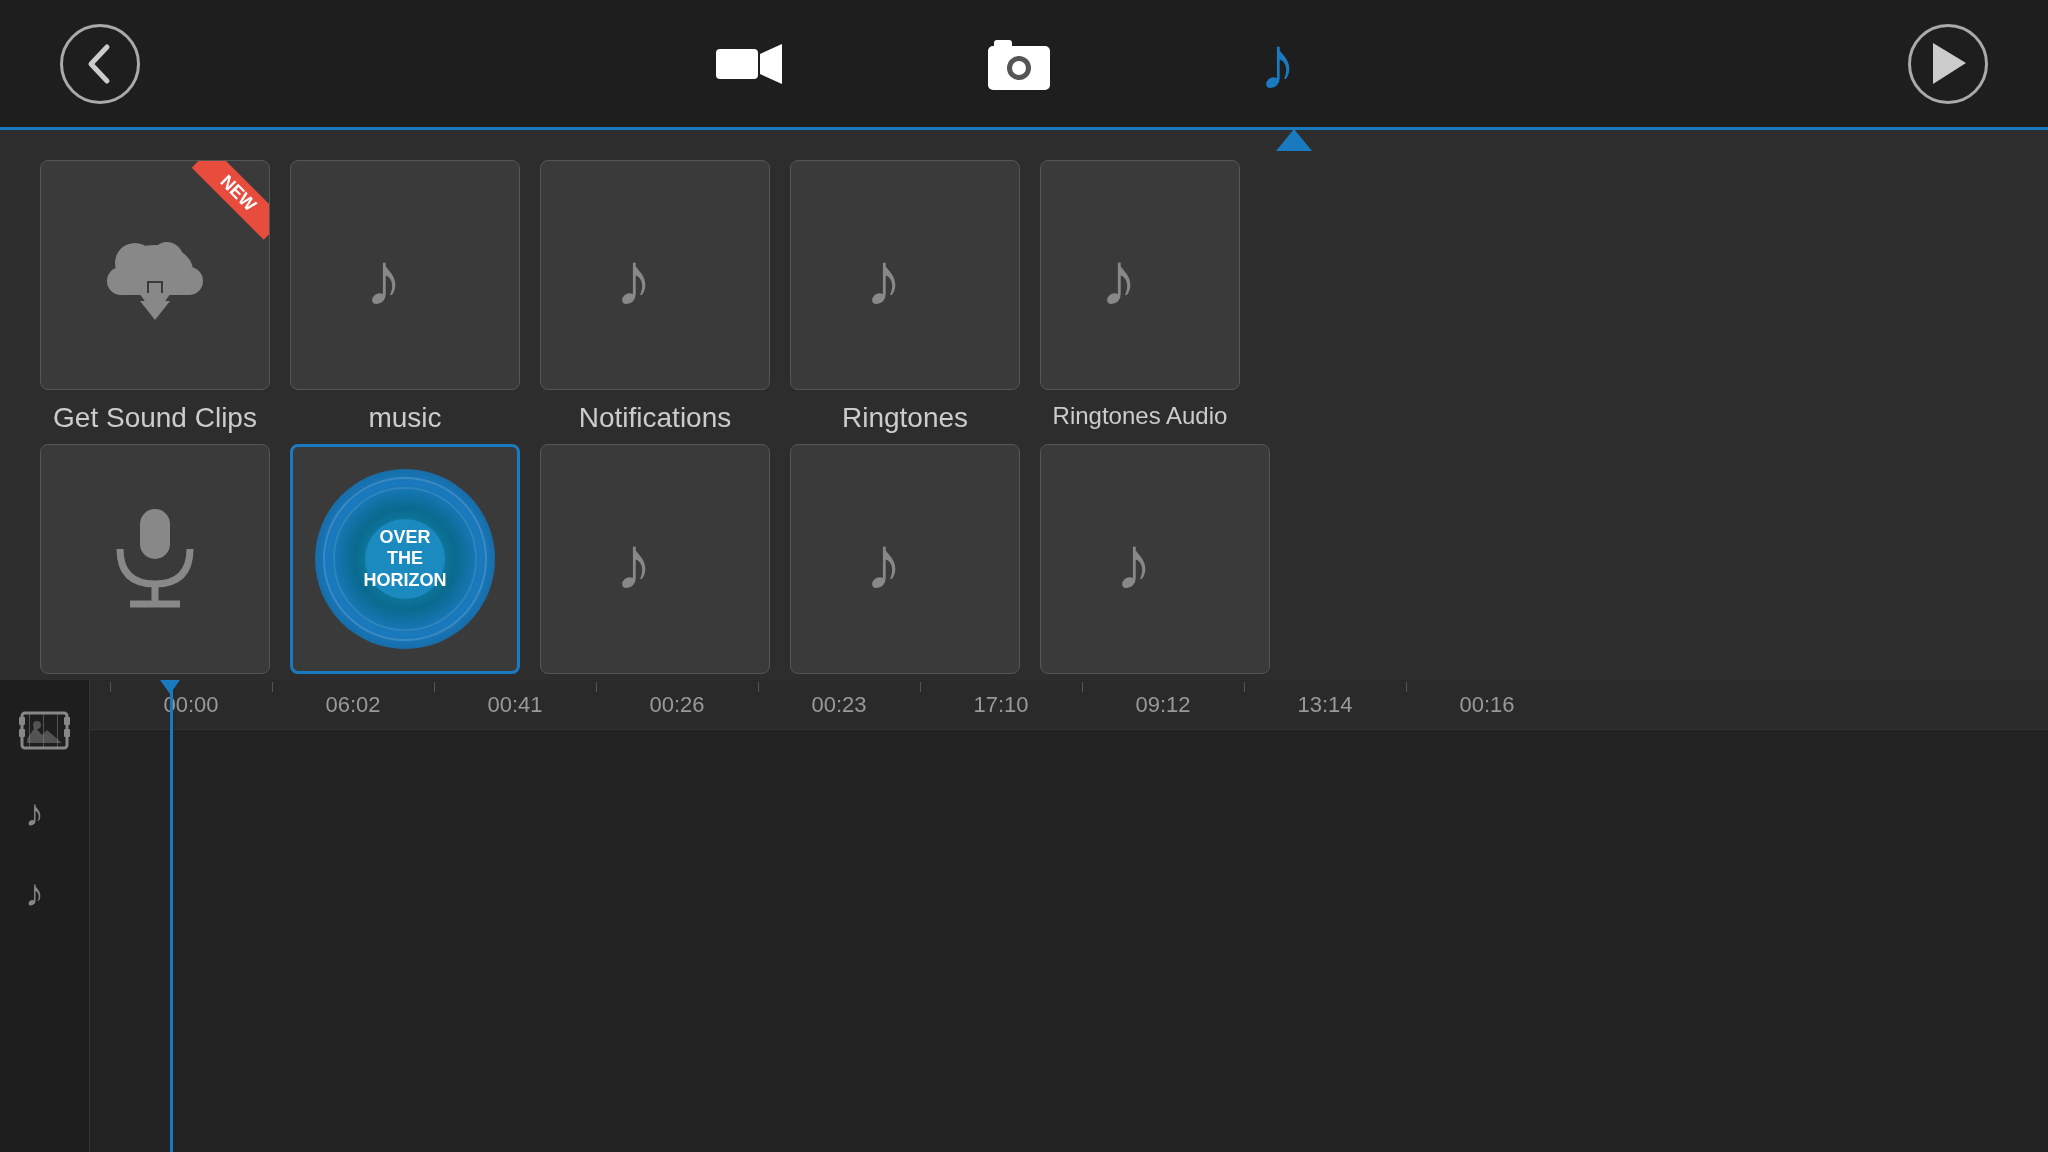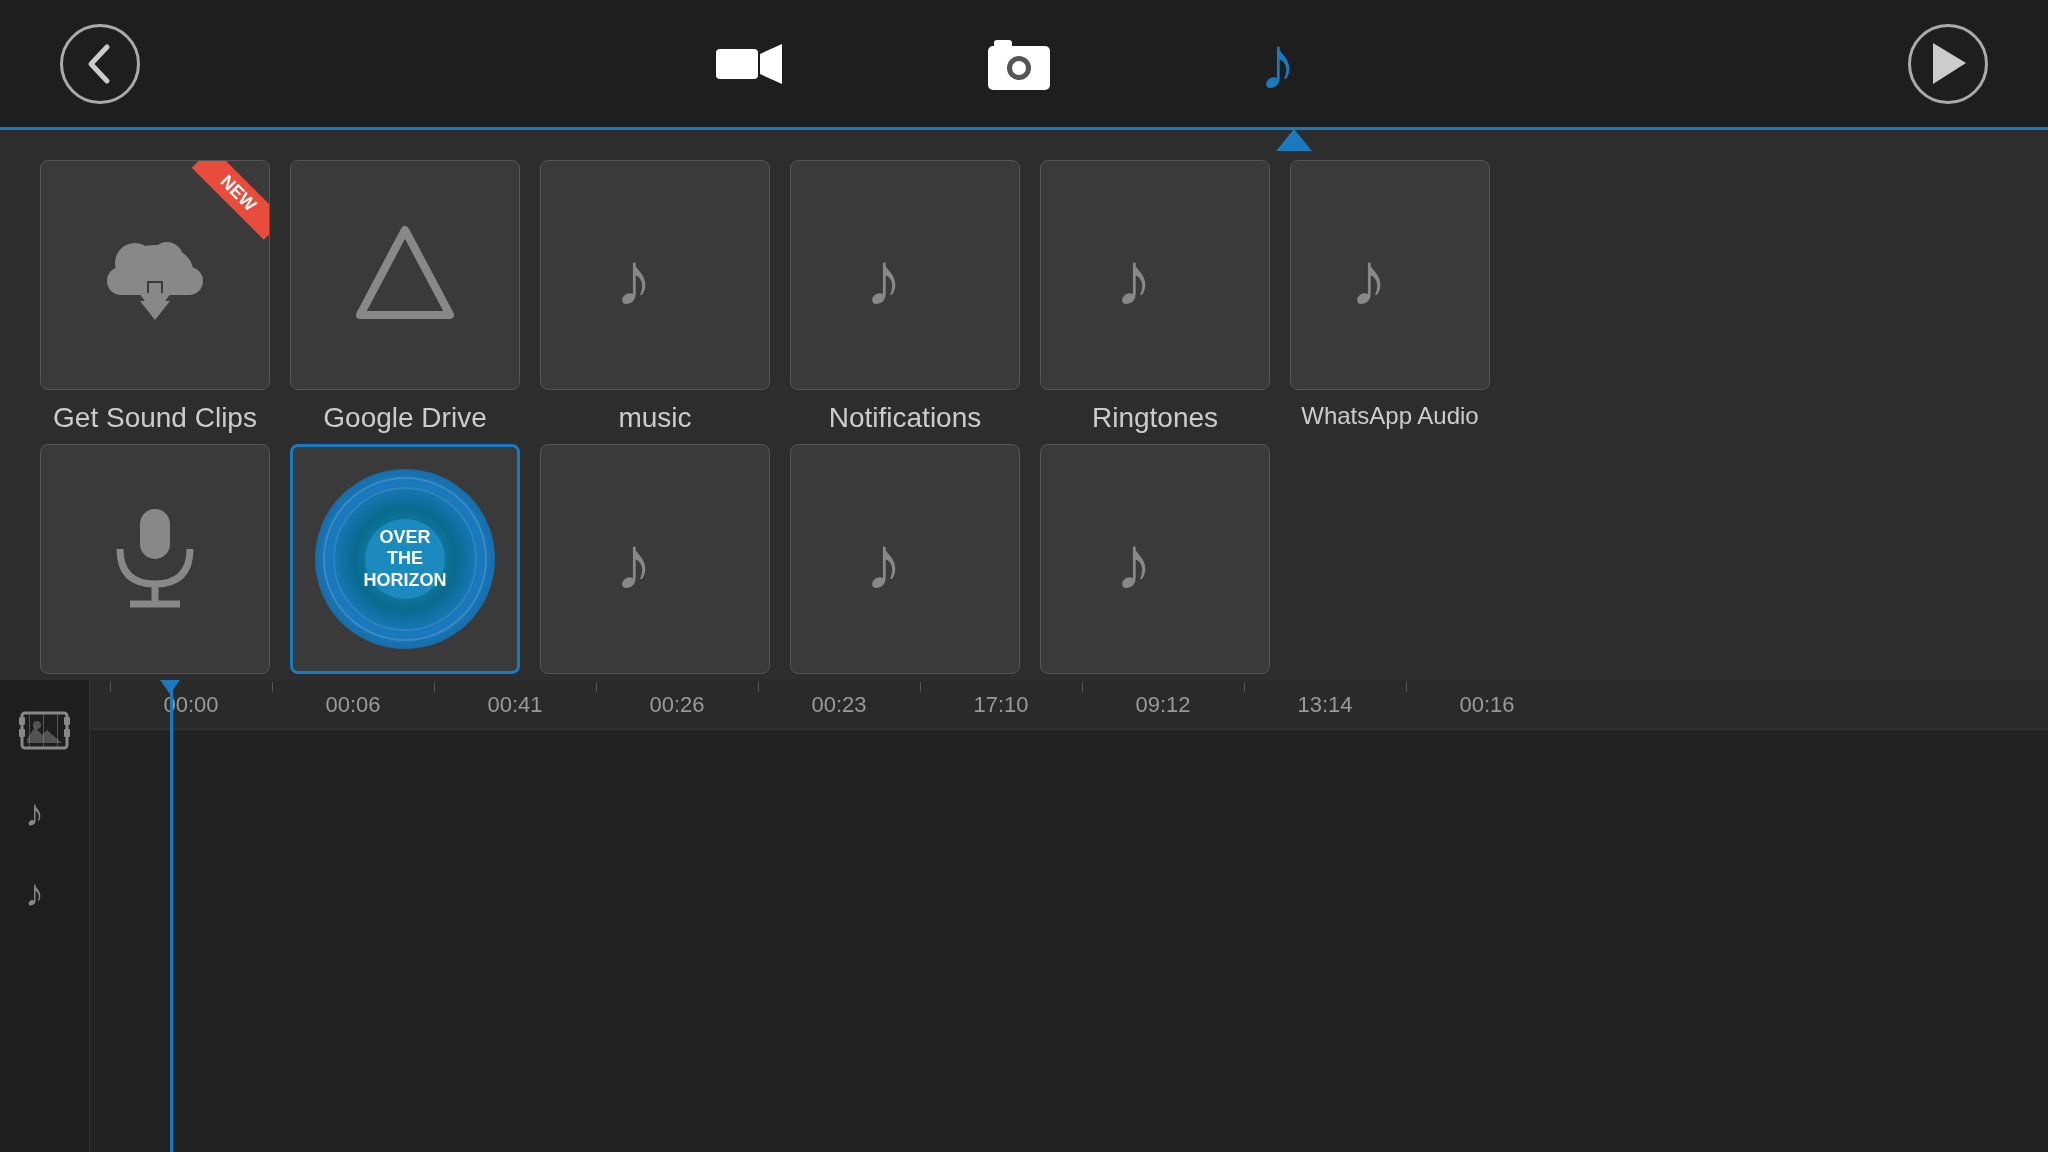--- a/index.html
+++ b/index.html
@@ -316,35 +316,20 @@
           <polygon points="42,56 58,56 58,80 50,90 42,80" fill="#3a3a3a"></polygon>
           <polygon points="34,68 66,68 50,90" fill="#888"></polygon>
 
           <rect x="44" y="58" width="12" height="22" fill="#888"></rect>
           <polygon points="35,76 50,95 65,76" fill="#888"></polygon>
         </svg>
       </div>
       <div class="grid-label">Get Sound Clips</div>
     </div>
 
-    <div class="grid-item">
-      <div class="grid-thumb">
-        <svg width="110" height="100" viewBox="0 0 110 100">
-
-          <polygon points="55,5 100,90 10,90" fill="none" stroke="#888" stroke-width="8" stroke-linejoin="round"></polygon>
-          <line x1="55" y1="5" x2="10" y2="90" stroke="#888" stroke-width="8"></line>
-          <line x1="55" y1="5" x2="100" y2="90" stroke="#888" stroke-width="8"></line>
-          <line x1="10" y1="90" x2="100" y2="90" stroke="#888" stroke-width="8"></line>
-
-          <line x1="55" y1="5" x2="32" y2="48" stroke="#888" stroke-width="6"></line>
-          <line x1="55" y1="5" x2="78" y2="48" stroke="#888" stroke-width="6"></line>
-        </svg>
-      </div>
-      <div class="grid-label">Google Drive</div>
-    </div>
 
     <div class="grid-item">
       <div class="grid-thumb">
         <svg width="100" height="100" viewBox="0 0 100 100">
           <text x="10" y="80" font-size="75" fill="#888">♪</text>
         </svg>
       </div>
       <div class="grid-label">music</div>
     </div>
 
@@ -365,21 +350,21 @@
       </div>
       <div class="grid-label">Ringtones</div>
     </div>
 
     <div class="grid-item" style="width:200px; overflow:hidden;">
       <div class="grid-thumb" style="width:200px;">
         <svg width="100" height="100" viewBox="0 0 100 100">
           <text x="10" y="80" font-size="75" fill="#888">♪</text>
         </svg>
       </div>
-      <div class="grid-label" style="font-size:24px;">WhatsApp Audio</div>
+      <div class="grid-label" style="font-size:24px;">Ringtones Audio</div>
     </div>
   </div>
 
   <div class="grid-row">
 
     <div class="grid-item">
       <div class="grid-thumb">
         <svg width="90" height="110" viewBox="0 0 90 110">
 
           <rect x="30" y="5" width="30" height="50" rx="15" fill="#888"></rect>
@@ -458,21 +443,21 @@
       <svg width="45" height="45" viewBox="0 0 45 45">
         <text x="3" y="38" font-size="38" fill="#888">♪</text>
       </svg>
     </div>
   </div>
 
   <div class="timeline-main">
     <div class="timeline-ruler">
       <div class="ruler-marks">
         <div class="ruler-mark">00:00</div>
-        <div class="ruler-mark">00:06</div>
+        <div class="ruler-mark">06:02</div>
         <div class="ruler-mark">00:41</div>
         <div class="ruler-mark">00:26</div>
         <div class="ruler-mark">00:23</div>
         <div class="ruler-mark">17:10</div>
         <div class="ruler-mark">09:12</div>
         <div class="ruler-mark">13:14</div>
         <div class="ruler-mark">00:16</div>
       </div>
 
       <div style="position:absolute; left:80px; top:0; width:3px; height:50px; background:#1a7abf; z-index:10;">

